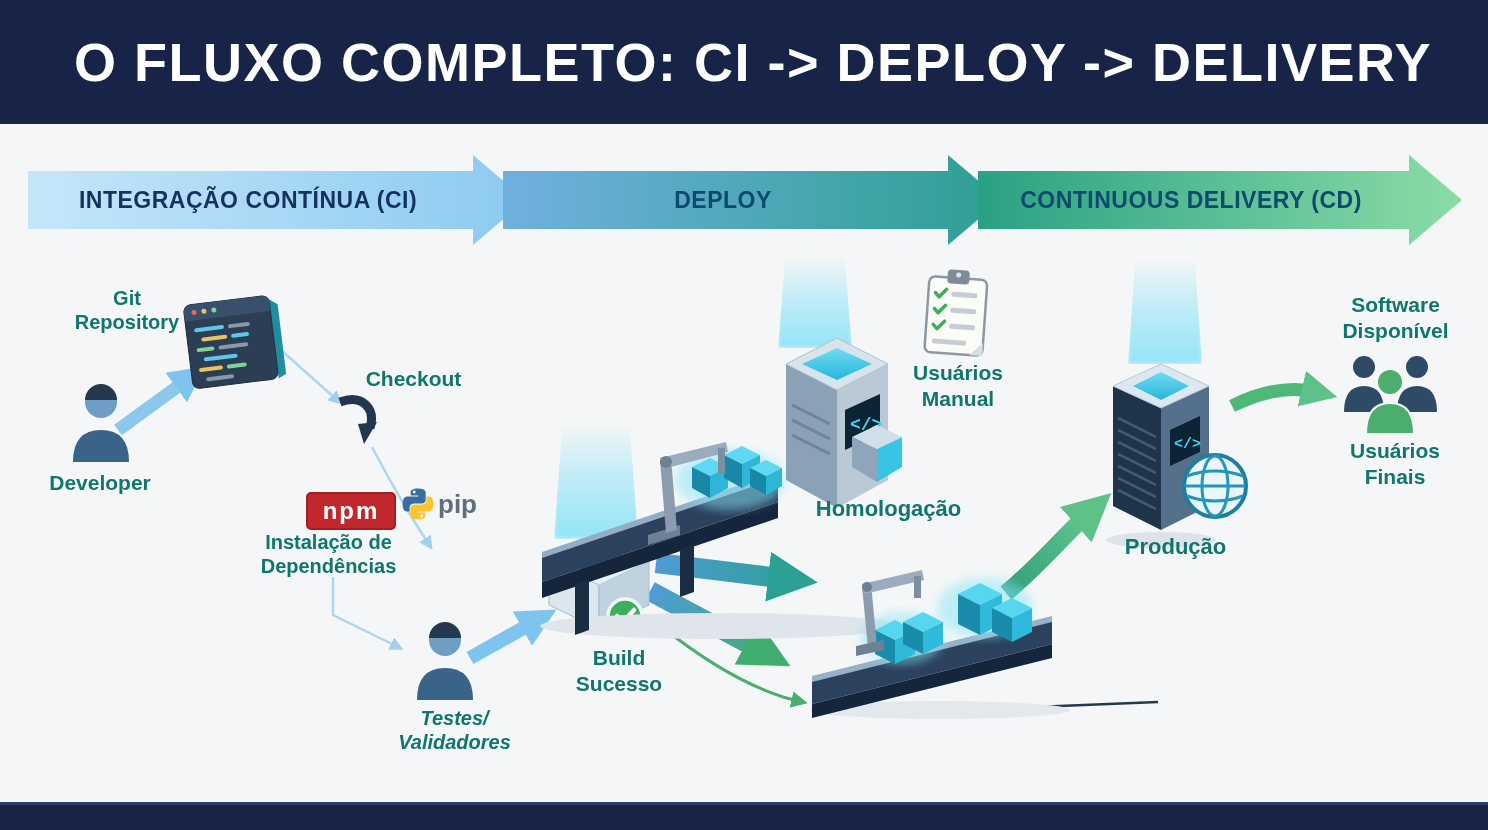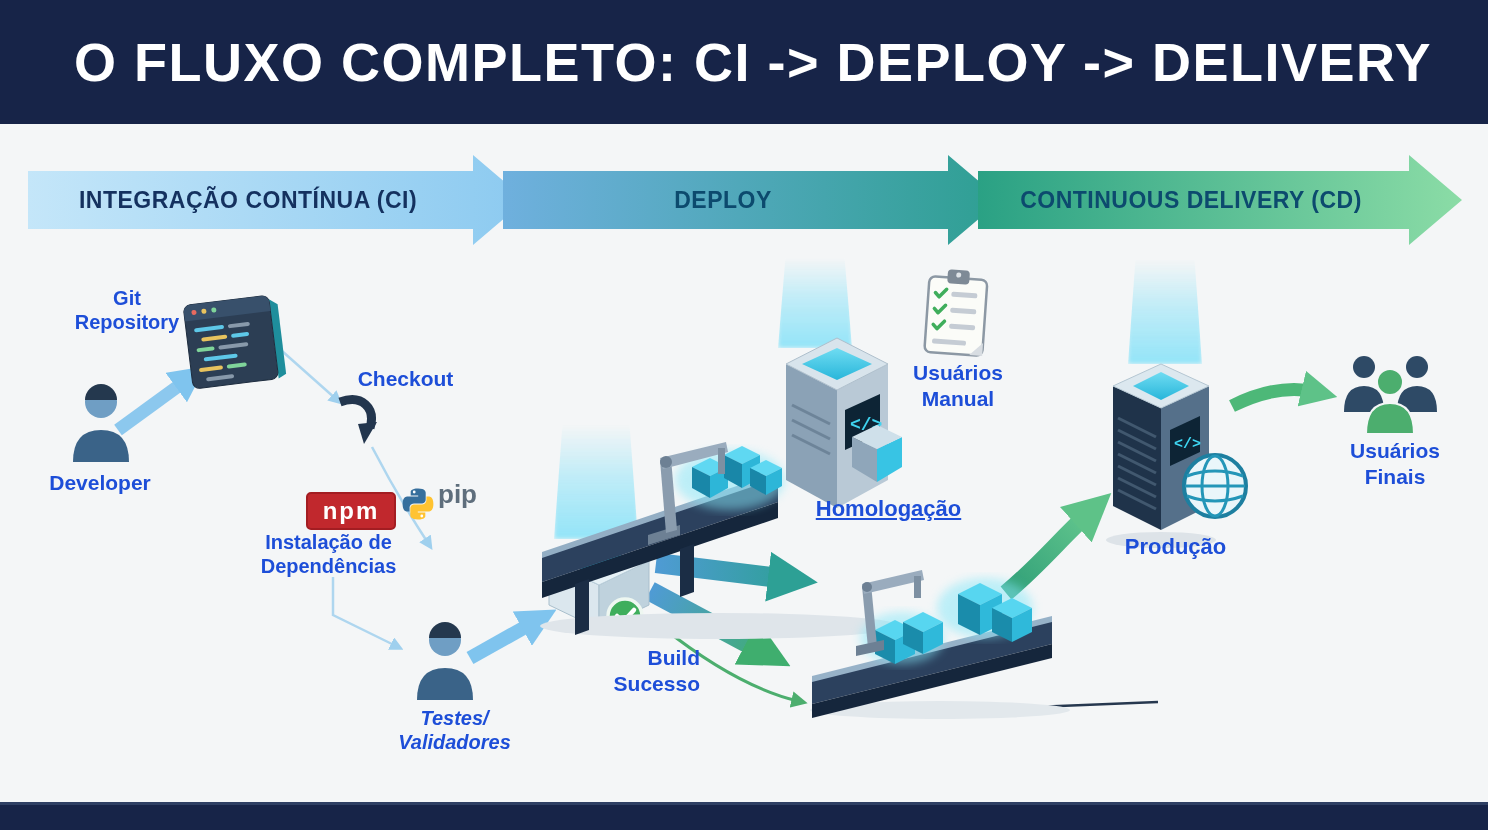--- a/index.html
+++ b/index.html
@@ -14,34 +14,34 @@
   .footer { position:absolute; left:0; top:802px; width:1488px; height:28px; background:#172448;
             border-top:3px solid #2e3f63; }
 
   .banner { position:absolute; top:154px; height:92px; }
   .banner svg { position:absolute; inset:0; }
   .banner .btext { position:absolute; inset:0; padding-right:60px; display:flex; align-items:center;
                    justify-content:center; font-weight:700; font-size:23px; letter-spacing:.5px; }
   .btext.dark { color:#14315f; }
   .btext.light { color:#0c4a6e; }
 
-  .label { position:absolute; font-weight:700; color:#1d4ed8; text-align:center;
+  .label { position:absolute; font-weight:700; color:#0f766e; text-align:center;
            white-space:pre-line; line-height:1.22; font-size:20px; }
   .ta-left { text-align:left; }
 
   .abs { position:absolute; }
 
   .beam { position:absolute; filter:blur(2px);
           background:linear-gradient(180deg, rgba(130,225,248,0) 0%, rgba(130,225,248,0.45) 45%, rgba(130,225,248,0.85) 100%);
           clip-path:polygon(10% 0, 90% 0, 100% 100%, 0 100%); }
 
   .npm-badge { position:absolute; left:306px; top:492px; width:90px; height:38px; background:#c1282d;
                border:2px solid #a31d22; border-radius:5px; color:#fff; display:flex; align-items:center;
                justify-content:center; font-weight:700; font-size:24px; letter-spacing:2px; }
-  .pip-text { position:absolute; left:438px; top:479px; font-size:26px; font-weight:700; color:#5e6e7c; }
+  .pip-text { position:absolute; left:438px; top:489px; font-size:26px; font-weight:700; color:#5e6e7c; }
 
   .overlay { position:absolute; left:0; top:125px; width:1488px; height:677px; pointer-events:none; }
 </style>
 </head>
 <body>
 
 <div class="stage">
 
   <div class="header">
     <h1>O FLUXO COMPLETO: CI -&gt; DEPLOY -&gt; DELIVERY</h1>
@@ -160,21 +160,21 @@
     </g>
   </svg>
 
   <svg class="abs" style="left:70px; top:376px;" width="62" height="86" viewBox="0 0 62 86">
     <path d="M3,86 Q3,54 31,54 Q59,54 59,86 Z" fill="#3a6388"></path>
     <circle cx="31" cy="26" r="16" fill="#6f9ec4"></circle>
     <path d="M15,24 a16,16 0 0 1 32,0 z" fill="#24384e"></path>
   </svg>
   <div class="label" style="left:40px; top:470px; width:120px; font-size:21px;">Developer</div>
 
-  <div class="label" style="left:348px; top:366px; width:115px; font-size:21px;">Checkout</div>
+  <div class="label" style="left:356px; top:366px; width:115px; font-size:21px;">Checkout</div>
   <svg class="abs" style="left:332px; top:392px;" width="48" height="58" viewBox="0 0 48 58">
     <path d="M8,10 C30,2 44,16 38,36" stroke="#23364e" stroke-width="9" fill="none"></path>
     <polygon points="26,32 45,30 32,52" fill="#23364e"></polygon>
   </svg>
 
   <div class="npm-badge">npm</div>
   <svg class="abs" style="left:400px; top:486px;" width="36" height="36" viewBox="0 0 36 36">
     <path d="M18.1,2.5c-7.9,0-7.4,3.4-7.4,3.4v3.5h7.5v1.1H7.7c0,0-5.1-0.6-5.1,7.4c0,8,4.4,7.7,4.4,7.7h2.6v-3.7c0,0-0.1-4.4,4.4-4.4h7.5c0,0,4.2,0.1,4.2-4V6.9c0,0,0.6-4.4-7.6-4.4z" fill="#366f9d"></path>
     <path d="M17.9,33.5c7.9,0,7.4-3.4,7.4-3.4v-3.5h-7.5v-1.1h10.5c0,0,5.1,0.6,5.1-7.4c0-8-4.4-7.7-4.4-7.7h-2.6v3.7c0,0,0.1,4.4-4.4,4.4h-7.5c0,0-4.2-0.1-4.2,4v6.6c0,0-0.6,4.4,7.6,4.4z" fill="#ffc331"></path>
     <circle cx="14.2" cy="6" r="1.4" fill="#ffffff"></circle>
@@ -202,21 +202,21 @@
       </defs>
     <polygon points="6,28 6,72 56,96 56,52" fill="#dbe7ee" stroke="#a9bfcc"></polygon>
     <polygon points="56,52 56,96 106,72 106,28" fill="#bfd2dd" stroke="#a9bfcc"></polygon>
     <polygon points="56,4 106,28 56,52 6,28" fill="#e6f1f6" stroke="#b8cdd9"></polygon>
     <polygon points="56,12 90,28 56,44 22,28" fill="url(#cg1)"></polygon>
     <g>
       <circle cx="82" cy="83" r="17" fill="#3fae5c" stroke="#eef7f1" stroke-width="3.5"></circle>
       <path d="M74,83 l6,6 l11,-12" stroke="#ffffff" stroke-width="4.5" fill="none" stroke-linecap="round" stroke-linejoin="round"></path>
     </g>
   </svg>
-  <div class="label ta-left" style="left:590px; top:645px; width:110px; font-size:21px; text-align:right;">Build
+  <div class="label ta-left" style="left:564px; top:645px; width:110px; font-size:21px; text-align:center;">Build
 Sucesso</div>
 
   <svg class="abs" style="left:530px; top:330px;" width="390" height="310" viewBox="0 0 390 310">
     <defs>
       <linearGradient id="cg2" x1="0" y1="0" x2="0" y2="1">
         <stop offset="0" stop-color="#6fdcf2"></stop>
           <stop offset="1" stop-color="#28b6da"></stop>
         </linearGradient>
       <filter id="blur5">
           <feGaussianBlur stdDeviation="5"></feGaussianBlur>
@@ -285,21 +285,21 @@
     <g fill="#c5ccd4">
       <rect x="30" y="24" width="26" height="5" rx="2"></rect>
         <rect x="30" y="40" width="26" height="5" rx="2"></rect>
       <rect x="30" y="56" width="26" height="5" rx="2"></rect>
         <rect x="14" y="72" width="34" height="5" rx="2"></rect>
     </g>
   </svg>
   <div class="label" style="left:898px; top:360px; width:120px; font-size:21px;">Usuários
 Manual</div>
 
-  <div class="label" style="left:806px; top:496px; width:165px; font-size:22px;text-decoration:underline;">Homologação</div>
+  <div class="label" style="left:806px; top:496px; width:165px; font-size:22px;">Homologação</div>
 
   <svg class="abs" style="left:800px; top:550px;" width="290" height="170" viewBox="0 0 290 170">
     <defs>
         <filter id="blur6">
           <feGaussianBlur stdDeviation="5"></feGaussianBlur>
         </filter>
       </defs>
     <ellipse cx="140" cy="160" rx="130" ry="9" fill="#e2e8ec"></ellipse>
     <g>
       <polygon points="12,126 252,66 252,74 12,134" fill="#97b2c8"></polygon>
@@ -358,20 +358,22 @@
 
   <svg class="abs" style="left:1180px; top:450px;" width="70" height="72" viewBox="0 0 70 72">
     <circle cx="35" cy="36" r="31" fill="#eaf6fa" stroke="#1d7fa0" stroke-width="4"></circle>
     <ellipse cx="35" cy="36" rx="13" ry="30" fill="none" stroke="#2496b8" stroke-width="3"></ellipse>
     <path d="M7,26 Q35,16 63,26" fill="none" stroke="#2496b8" stroke-width="3"></path>
     <line x1="5" y1="36" x2="65" y2="36" stroke="#2496b8" stroke-width="3"></line>
     <path d="M7,46 Q35,56 63,46" fill="none" stroke="#2496b8" stroke-width="3"></path>
   </svg>
   <div class="label" style="left:1118px; top:534px; width:115px; font-size:22px;">Produção</div>
 
+  <div class="label" style="left:1328px; top:292px; width:135px; font-size:21px;">Software
+Disponível</div>
   <svg class="abs" style="left:1338px; top:350px;" width="105" height="85" viewBox="0 0 105 85">
     <circle cx="26" cy="17" r="11" fill="#2e4a66"></circle>
     <path d="M6,62 Q6,36 26,36 Q46,36 46,62 Z" fill="#2e4a66"></path>
     <circle cx="79" cy="17" r="11" fill="#2e4a66"></circle>
     <path d="M59,62 Q59,36 79,36 Q99,36 99,62 Z" fill="#2e4a66"></path>
     <circle cx="52" cy="32" r="13" fill="#4cae6e" stroke="#f4f6f7" stroke-width="2"></circle>
     <path d="M28,84 Q28,53 52,53 Q76,53 76,84 Z" fill="#4cae6e" stroke="#f4f6f7" stroke-width="2"></path>
   </svg>
   <div class="label" style="left:1330px; top:438px; width:130px; font-size:21px;">Usuários
 Finais</div>

